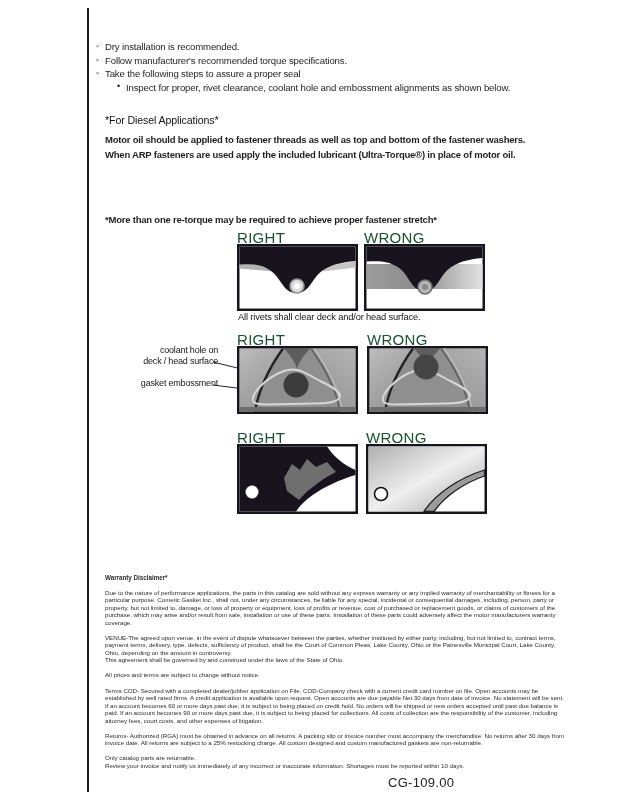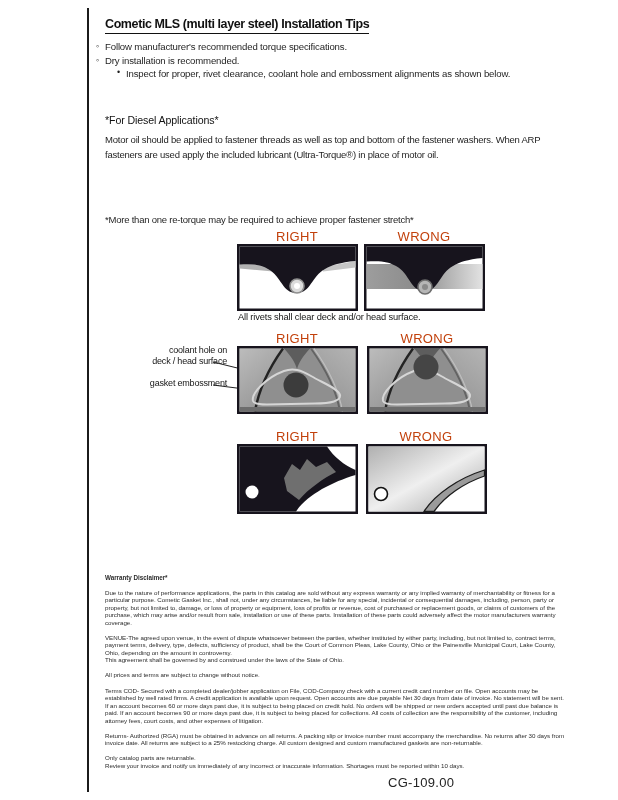--- a/index.html
+++ b/index.html
@@ -12,44 +12,44 @@
     position:absolute;left:105px;top:17px;margin:0;
     font-size:12.5px;font-weight:bold;letter-spacing:-0.4px;color:#111;
     border-bottom:1.5px solid #111;padding-bottom:2px;display:inline-block;
   }
   .bullets{position:absolute;left:96px;top:40px;width:470px;font-size:9.6px;letter-spacing:-0.15px;}
   .b{position:relative;padding-left:9px;line-height:13.6px;}
   .b::before{content:"\25E6";position:absolute;left:0;top:0;font-size:9px;}
   .sb{position:relative;padding-left:9px;margin-left:21px;line-height:13.4px;}
   .sb::before{content:"\2022";position:absolute;left:0;top:-1px;font-size:9px;}
   .h2{position:absolute;left:105px;margin:0;font-size:10.6px;font-weight:normal;color:#111;letter-spacing:-0.1px;}
-  .para{position:absolute;left:105px;margin:0;width:442px;font-size:9.5px;line-height:15.2px;letter-spacing:-0.22px;}
-  .dg-label{position:absolute;width:120px;text-align:center;font-size:13px;letter-spacing:0.3px;color:#c2410c;}
+  .para{position:absolute;left:105px;margin:0;width:442px;font-size:9.5px;line-height:15.2px;letter-spacing:-0.22px;font-weight:bold;}
+  .dg-label{position:absolute;width:120px;text-align:left;font-size:15px;letter-spacing:0.3px;color:#14532d;}
   .panel{position:absolute;width:121px;display:block;}
   .caption{position:absolute;font-size:9.3px;letter-spacing:-0.15px;color:#161616;line-height:11.2px;}
-  .ann{position:absolute;left:114px;width:113px;text-align:right;font-size:9px;letter-spacing:-0.2px;color:#161616;}
+  .ann{position:absolute;left:105px;width:113px;text-align:right;font-size:9px;letter-spacing:-0.2px;color:#161616;}
   .leaders{position:absolute;left:210px;top:355px;width:92px;height:42px;}
   .fineprint{position:absolute;left:105px;top:574px;width:460px;font-size:6.2px;line-height:7.55px;letter-spacing:-0.03px;color:#2c2c2c;}
   .fp-h{margin:0 0 7px 0;font-weight:bold;font-size:6.3px;}
   .fp-p{margin:0 0 7.5px 0;}
   .fp-t{margin:0;}
   .footer-code{position:absolute;left:388px;top:775px;font-size:13px;letter-spacing:0.3px;color:#242424;}
 </style>
 </head>
 <body>
 
 <div class="page">
 
   <div class="vrule"></div>
 
-  <h1 class="title">Cometic MLS (multi layer steel) Installation Tips</h1>
 
   <div class="bullets">
+    <div class="b"><span>Dry installation is recommended.</span></div>
     <div class="b"><span>Follow manufacturer's recommended torque specifications.</span></div>
-    <div class="b"><span>Dry installation is recommended.</span></div>
+    <div class="b"><span>Take the following steps to assure a proper seal</span></div>
     <div class="sb"><span>Inspect for proper, rivet clearance, coolant hole and embossment alignments as shown below.</span></div>
   </div>
 
   <h2 class="h2" style="top:114px">*For Diesel Applications*</h2>
   <p class="para" style="top:132px">Motor oil should be applied to fastener threads as well as top and bottom of the fastener washers. When ARP fasteners are used apply the included lubricant (Ultra-Torque®) in place of motor oil.</p>
   <p class="para" style="top:212px">*More than one re-torque may be required to achieve proper fastener stretch*</p>
 
   <div class="dg-label" style="left:237px;top:229px">RIGHT</div>
   <div class="dg-label" style="left:364px;top:229px">WRONG</div>
 

